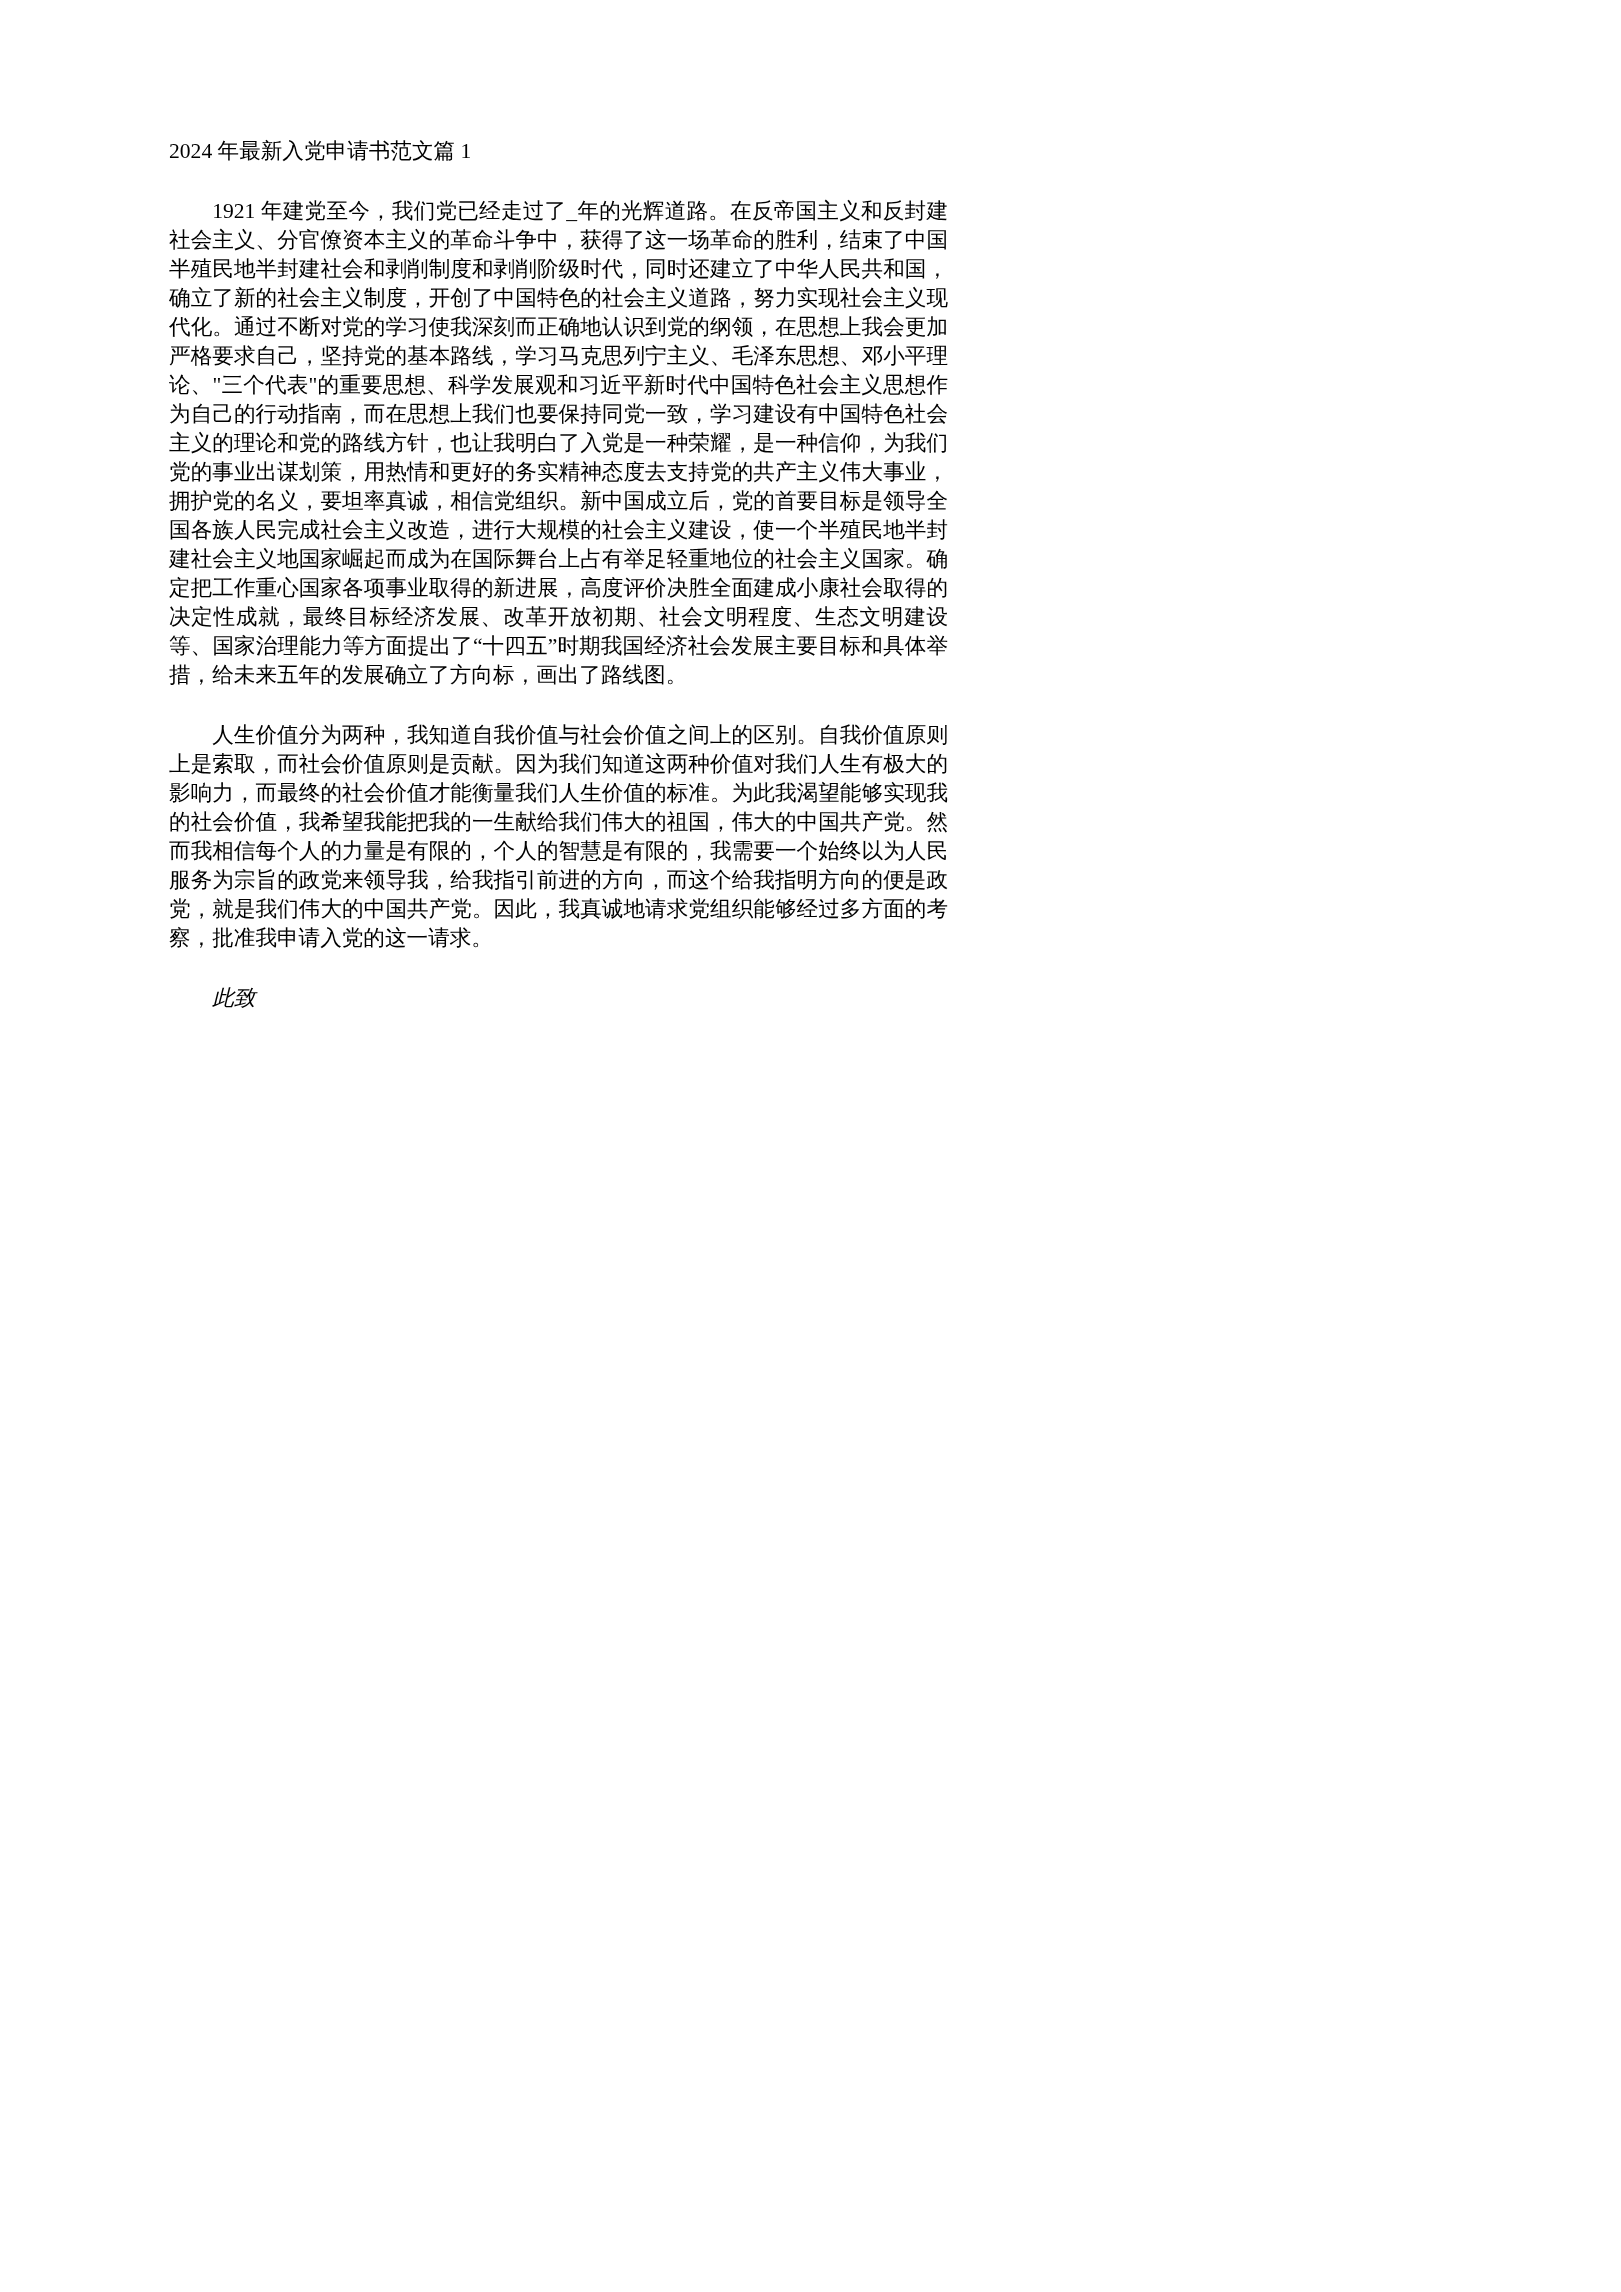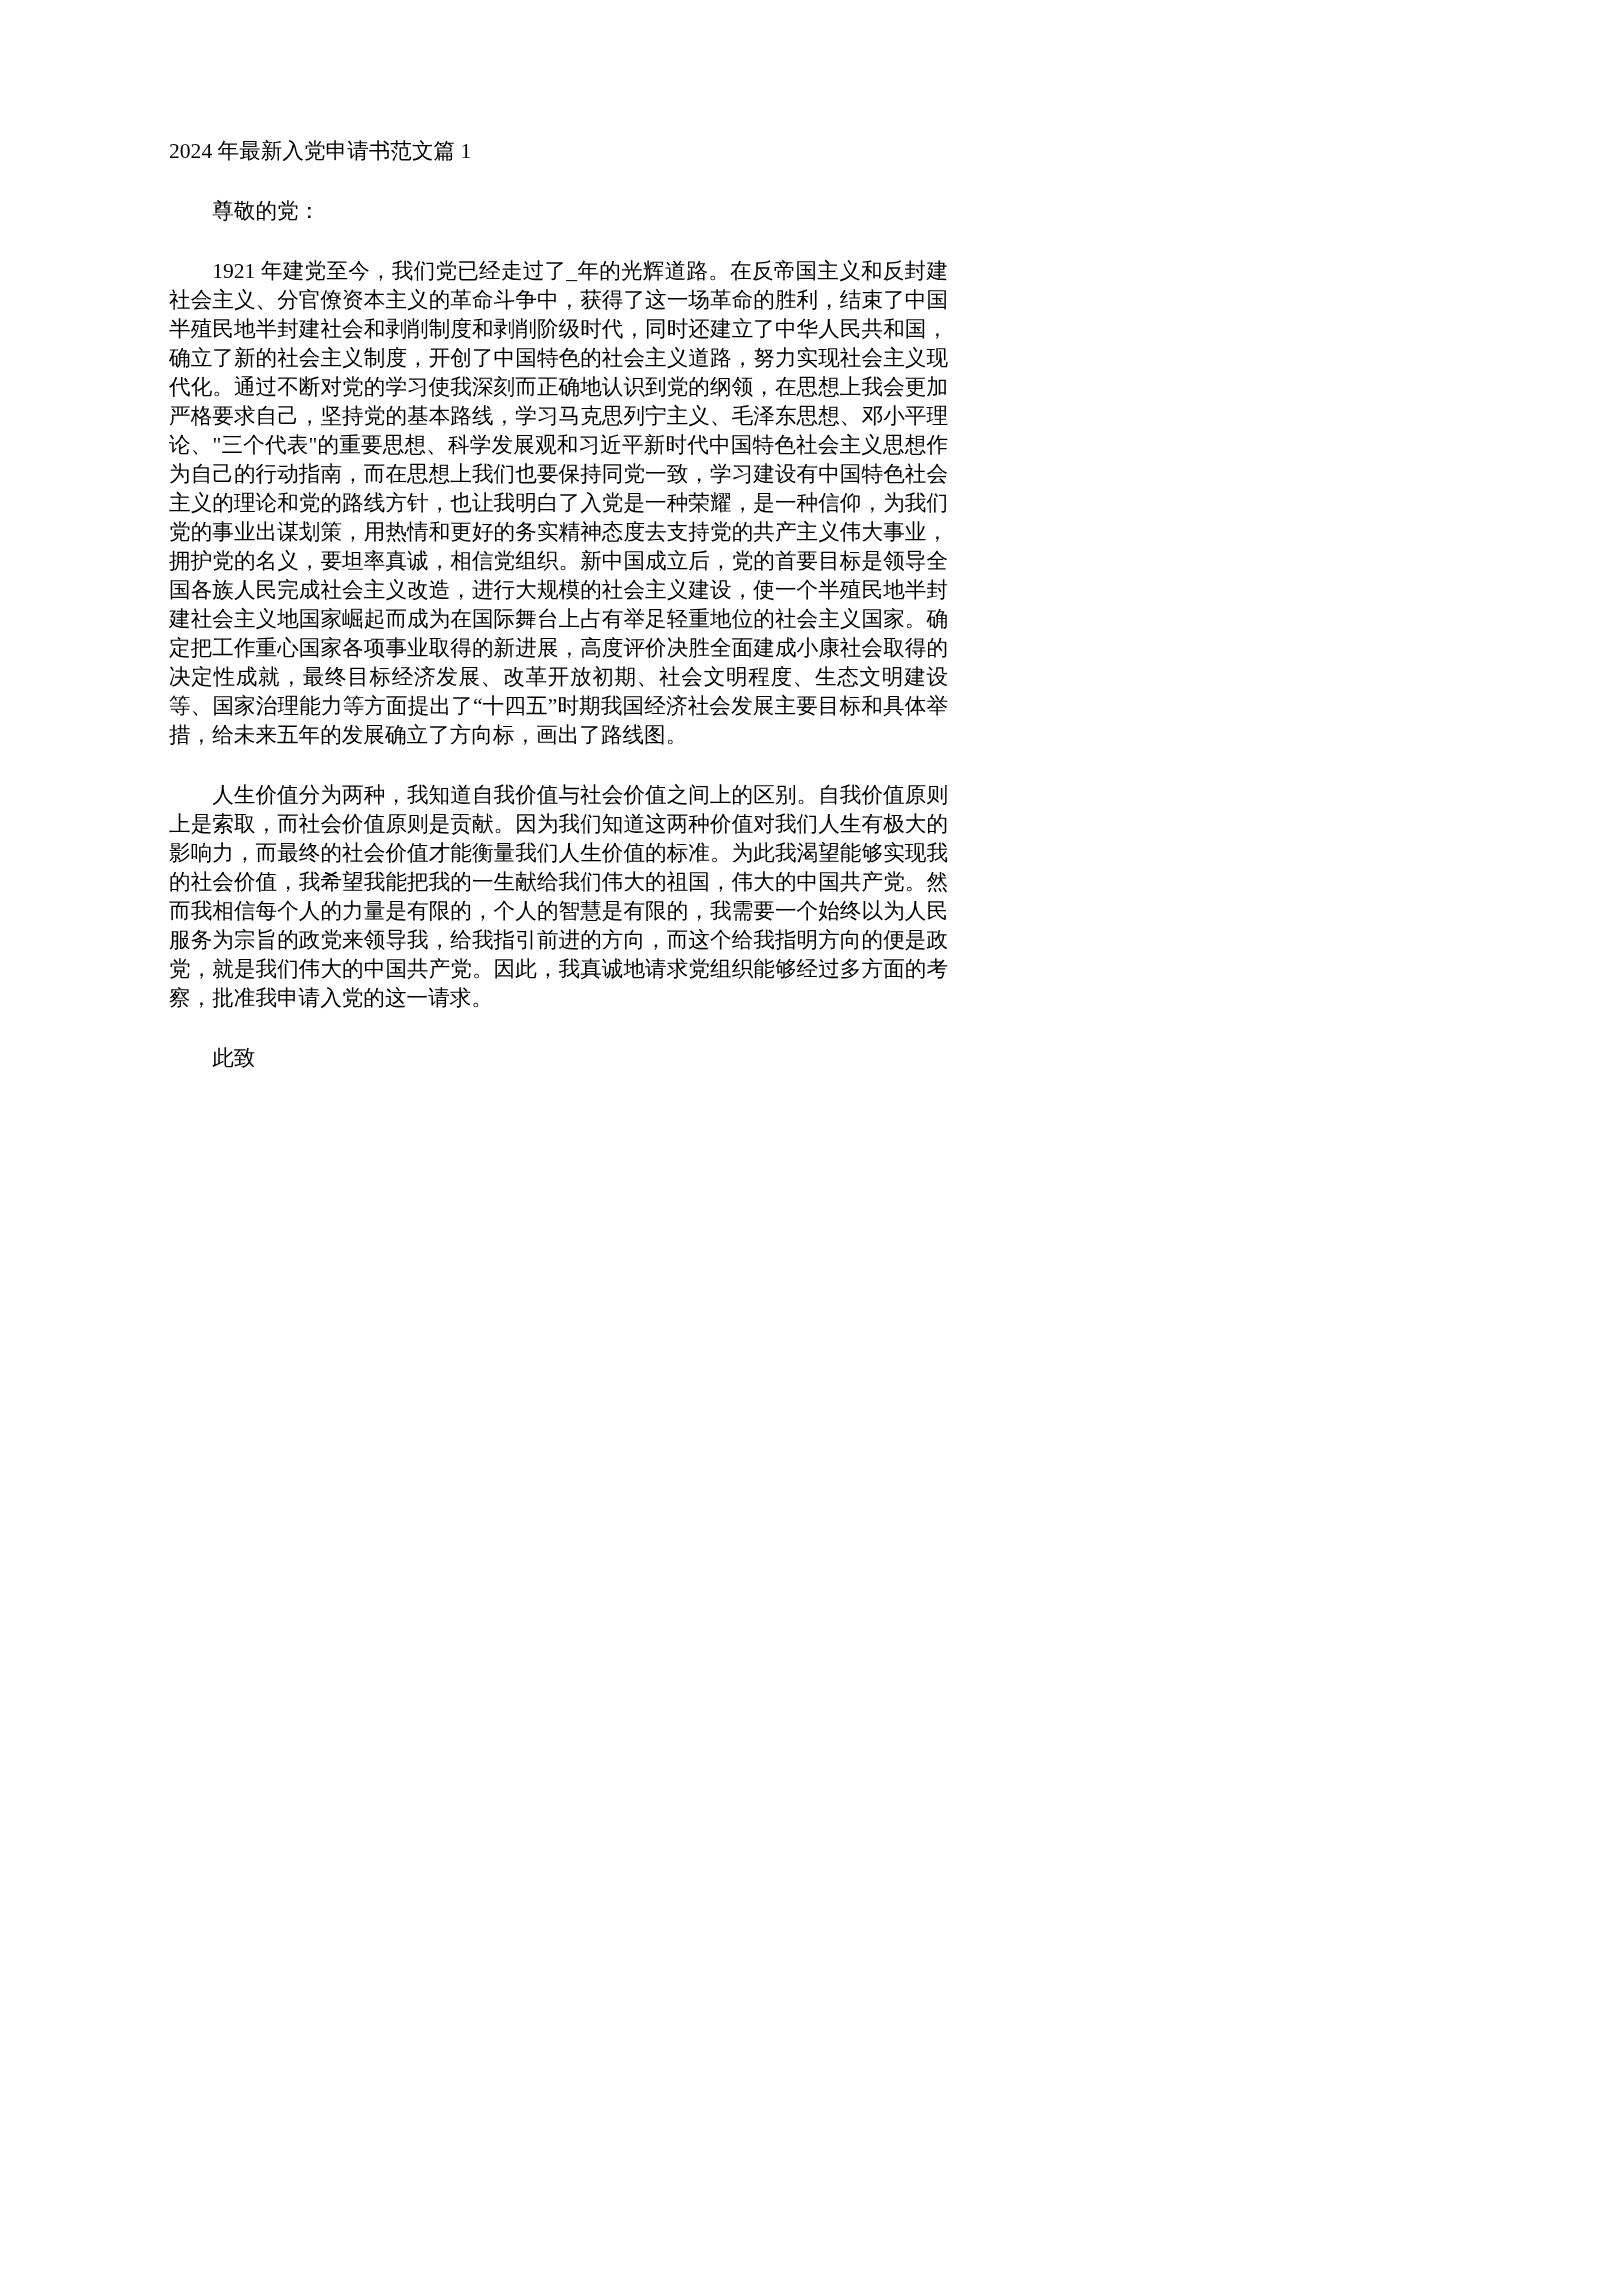--- a/index.html
+++ b/index.html
@@ -35,29 +35,29 @@
   }
   .para {
     margin: 0 0 31px 0;
     text-indent: 2em;
     text-align: justify;
     text-justify: inter-ideograph;
   }
   .closing-line {
     margin: 0 0 31px 0;
     text-indent: 2em;
+    font-style: italic;
   }
 </style>
 </head>
 <body>
 
 <div class="page">
   <h1 class="doc-title">2024 年最新入党申请书范文篇 1</h1>
 
-  <p class="salutation">尊敬的党：</p>
 
 
   <p class="para">1921 年建党至今，我们党已经走过了_年的光辉道路。在反帝国主义和反封建社会主义、分官僚资本主义的革命斗争中，获得了这一场革命的胜利，结束了中国半殖民地半封建社会和剥削制度和剥削阶级时代，同时还建立了中华人民共和国，确立了新的社会主义制度，开创了中国特色的社会主义道路，努力实现社会主义现代化。通过不断对党的学习使我深刻而正确地认识到党的纲领，在思想上我会更加严格要求自己，坚持党的基本路线，学习马克思列宁主义、毛泽东思想、邓小平理论、"三个代表"的重要思想、科学发展观和习近平新时代中国特色社会主义思想作为自己的行动指南，而在思想上我们也要保持同党一致，学习建设有中国特色社会主义的理论和党的路线方针，也让我明白了入党是一种荣耀，是一种信仰，为我们党的事业出谋划策，用热情和更好的务实精神态度去支持党的共产主义伟大事业，拥护党的名义，要坦率真诚，相信党组织。新中国成立后，党的首要目标是领导全国各族人民完成社会主义改造，进行大规模的社会主义建设，使一个半殖民地半封建社会主义地国家崛起而成为在国际舞台上占有举足轻重地位的社会主义国家。确定把工作重心国家各项事业取得的新进展，高度评价决胜全面建成小康社会取得的决定性成就，最终目标经济发展、改革开放初期、社会文明程度、生态文明建设等、国家治理能力等方面提出了“十四五”时期我国经济社会发展主要目标和具体举措，给未来五年的发展确立了方向标，画出了路线图。</p>
 
   <p class="para">人生价值分为两种，我知道自我价值与社会价值之间上的区别。自我价值原则上是索取，而社会价值原则是贡献。因为我们知道这两种价值对我们人生有极大的影响力，而最终的社会价值才能衡量我们人生价值的标准。为此我渴望能够实现我的社会价值，我希望我能把我的一生献给我们伟大的祖国，伟大的中国共产党。然而我相信每个人的力量是有限的，个人的智慧是有限的，我需要一个始终以为人民服务为宗旨的政党来领导我，给我指引前进的方向，而这个给我指明方向的便是政党，就是我们伟大的中国共产党。因此，我真诚地请求党组织能够经过多方面的考察，批准我申请入党的这一请求。</p>
 
   <p class="closing-line">此致</p>
 
 </div>
 

